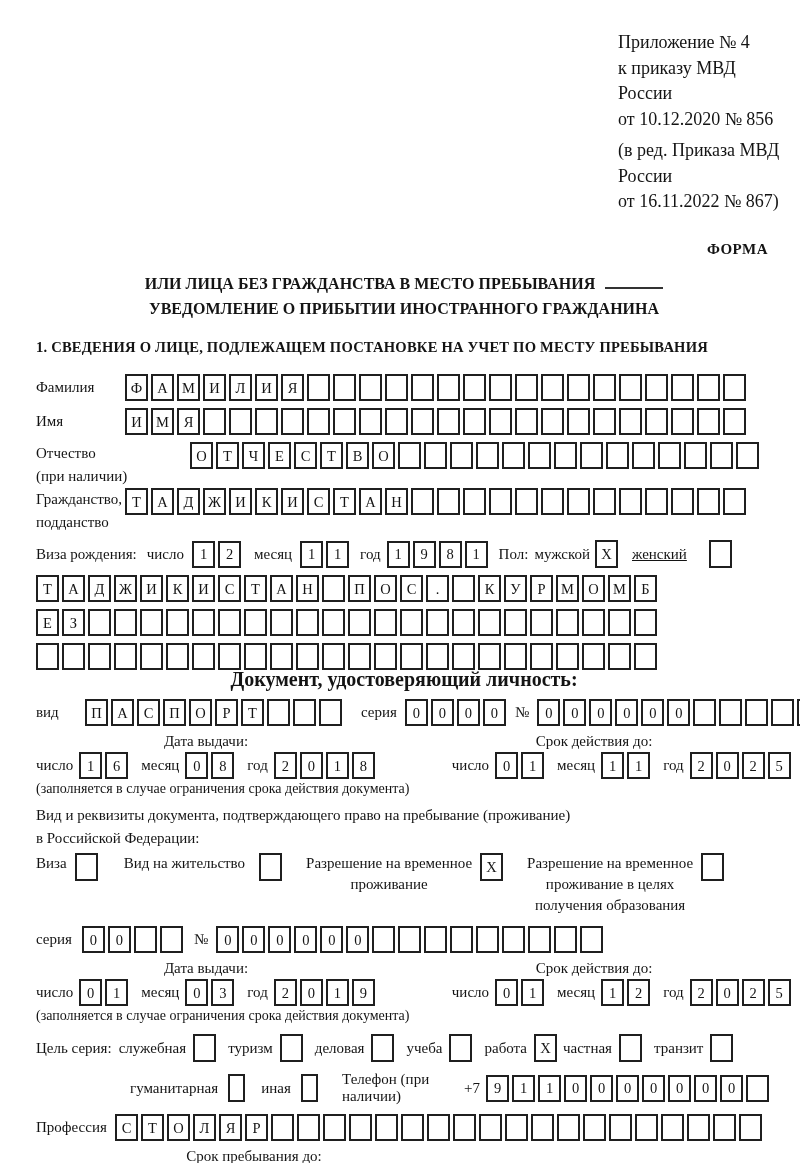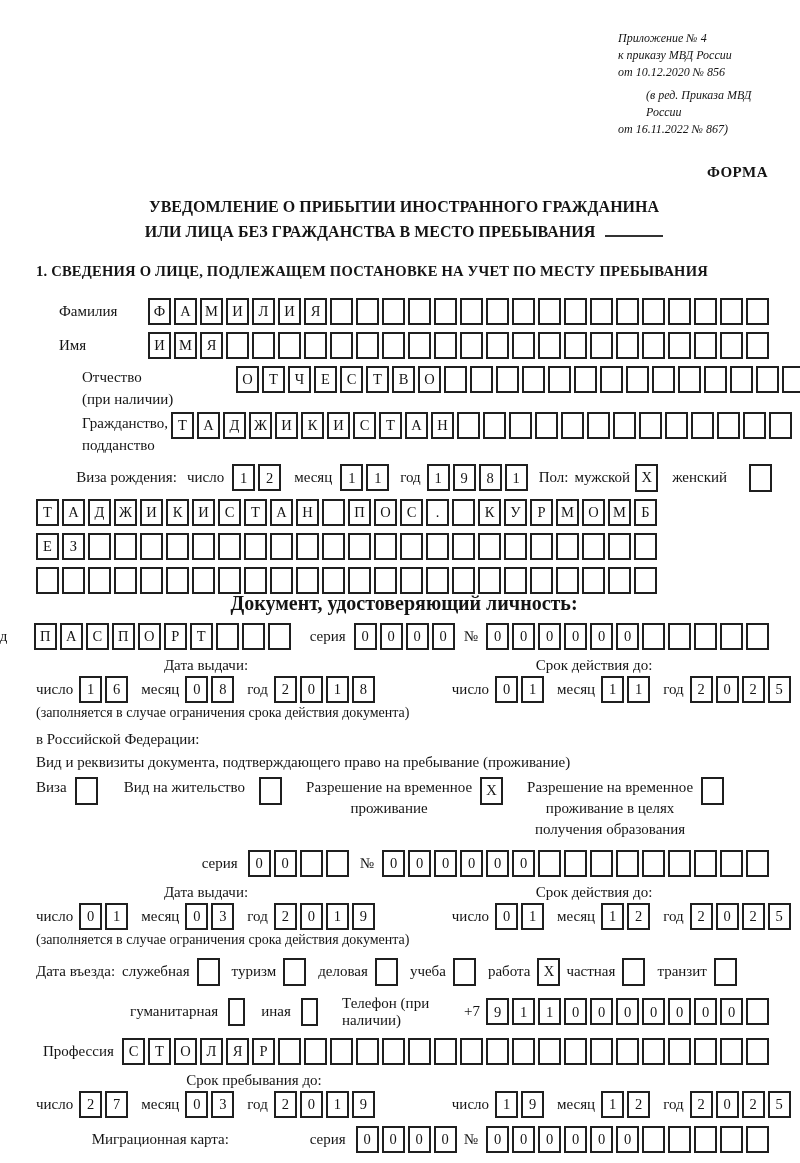--- a/index.html
+++ b/index.html
@@ -3,47 +3,47 @@
 <meta charset="utf-8">
 <style>
   html,body{margin:0;padding:0;background:#fff;}
   .page{
     width:800px;height:1163px;background:#ffffff;color:#141414;
     font-family:"Liberation Serif","DejaVu Serif",serif;
     position:relative;overflow:hidden;box-sizing:border-box;
     padding:30px 28px 0 36px;font-size:15px;
   }
   
-  .hdr{margin-left:582px;width:170px;font-size:12px;line-height:1.42;font-style:italic;}
-  .hdr .gap{margin-top:6px;margin-left:28px;}
+  .hdr{margin-left:582px;width:170px;font-size:18px;line-height:1.42;}
+  .hdr .gap{margin-top:6px;}
   .forma{font-weight:bold;text-align:right;font-size:15px;margin:26px 4px 14px 0;letter-spacing:.5px;}
   
   .title{text-align:center;font-weight:bold;font-size:16px;line-height:1.55;margin-bottom:18px;}
   .blank-line{display:inline-block;width:58px;border-bottom:2px solid #333;height:14px;margin-left:10px;}
   .sec-heading{font-weight:bold;font-size:14.6px;margin:6px 0 18px 0;letter-spacing:.2px;}
   
-  .row{display:flex;align-items:center;margin-bottom:7px;justify-content:flex-end;}
+  .row{display:flex;align-items:center;margin-bottom:7px;}
   .row .lbl{flex:0 0 auto;}
   .lblw89{width:89px;}
   .lblw114{width:114px;}
   .lblw154{width:154px;}
   .lblw79{width:79px;}
   .cells{display:inline-flex;flex-wrap:nowrap;}
   .cell{
     display:inline-flex;align-items:center;justify-content:center;
     width:19px;height:23px;border:2px solid #1f1f1f;margin-right:3px;
     font-size:14.5px;line-height:1;background:#fff;
   }
   .chk{
     display:inline-flex;align-items:center;justify-content:center;
     width:19px;height:24px;border:2px solid #1f1f1f;font-size:14.5px;background:#fff;
   }
   
   .stack{display:flex;align-items:flex-start;margin-bottom:7px;}
-  .stack .labels{flex:0 0 auto;line-height:1.78;margin-left:46px;}
+  .stack .labels{flex:0 0 auto;line-height:1.78;}
   .stack .cellrows .row{margin-bottom:7px;}
   .center-bold{text-align:center;font-weight:bold;font-size:20px;margin:4px 0 8px 0;}
   .datelabels{display:flex;font-size:15px;margin:4px 0 2px 0;}
   .datelabels .dl1{width:340px;text-align:center;}
   .datelabels .dl2{width:340px;text-align:center;margin-left:48px;}
   .daterow{display:flex;align-items:center;margin-bottom:2px;}
   .dategrp{display:flex;align-items:center;}
   .dategrp .dlab{margin-right:6px;}
   .dategrp .cells{margin-right:10px;}
   .note{font-size:14px;text-align:left;margin:2px 2px 10px 0;}
@@ -65,24 +65,24 @@
     <div>Приложение № 4</div>
     <div>к приказу МВД России</div>
     <div>от 10.12.2020 № 856</div>
     <div class="gap">(в ред. Приказа МВД России</div>
     <div>от 16.11.2022 № 867)</div>
   </div>
 
   <div class="forma">ФОРМА</div>
 
   <div class="title">
-    <div>УВЕДОМЛЕНИЕ О ПРИБЫТИИ ИНОСТРАННОГО ГРАЖДАНИНА</div>
     <div>
       <span>ИЛИ ЛИЦА БЕЗ ГРАЖДАНСТВА В МЕСТО ПРЕБЫВАНИЯ</span><span class="blank-line"></span>
     </div>
+    <div>УВЕДОМЛЕНИЕ О ПРИБЫТИИ ИНОСТРАННОГО ГРАЖДАНИНА</div>
   </div>
 
   <div class="sec-heading">1. СВЕДЕНИЯ О ЛИЦЕ, ПОДЛЕЖАЩЕМ ПОСТАНОВКЕ НА УЧЕТ ПО МЕСТУ ПРЕБЫВАНИЯ</div>
 
   <div class="row">
     <span class="lbl lblw89">Фамилия</span>
     <span class="cells">
         <span class="cell">Ф</span>
         <span class="cell">А</span>
         <span class="cell">М</span>
@@ -219,21 +219,21 @@
     <span class="dlab" style="margin-right:6px;">год</span>
     <span class="cells" style="margin-right:8px;">
         <span class="cell">1</span>
         <span class="cell">9</span>
         <span class="cell">8</span>
         <span class="cell">1</span>
       </span>
     <span style="margin-right:6px;">Пол:</span>
     <span style="margin-right:5px;">мужской</span>
     <span class="chk" style="margin-right:14px;">X</span>
-    <span style="margin-right:22px;">женский</span>
+    <span style="margin-right:22px;text-decoration:underline;">женский</span>
     <span class="chk"></span>
   </div>
 
   <div class="stack" style="margin-top:3px;">
     <div class="cellrows">
       <div class="row">
           <span class="cells">
             <span class="cell">Т</span>
             <span class="cell">А</span>
             <span class="cell">Д</span>
@@ -397,22 +397,22 @@
       <span class="cells">
           <span class="cell">2</span>
           <span class="cell">0</span>
           <span class="cell">2</span>
           <span class="cell">5</span>
         </span>
     </span>
   </div>
   <div class="note">(заполняется в случае ограничения срока действия документа)</div>
 
+  <div class="plain">Вид и реквизиты документа, подтверждающего право на пребывание (проживание)</div>
   <div class="plain">в Российской Федерации:</div>
-  <div class="plain">Вид и реквизиты документа, подтверждающего право на пребывание (проживание)</div>
 
   <div class="opts">
     <span class="opt">
       <span class="olab">Виза</span>
       <span class="chk"></span>
     </span>
     <span class="opt" style="margin-left:12px;">
       <span class="olab" style="margin-right:14px;">Вид на жительство</span>
       <span class="chk"></span>
     </span>
@@ -501,21 +501,21 @@
           <span class="cell">2</span>
           <span class="cell">0</span>
           <span class="cell">2</span>
           <span class="cell">5</span>
         </span>
     </span>
   </div>
   <div class="note">(заполняется в случае ограничения срока действия документа)</div>
 
   <div class="purpose">
-    <span class="plab">Дата въезда:</span>
+    <span class="plab">Цель серия:</span>
     <span class="plab">служебная</span>
     <span class="chk"></span>
     <span class="plab">туризм</span>
     <span class="chk"></span>
     <span class="plab">деловая</span>
     <span class="chk"></span>
     <span class="plab">учеба</span>
     <span class="chk"></span>
     <span class="plab">работа</span>
     <span class="chk" style="margin-right:6px;">X</span>

